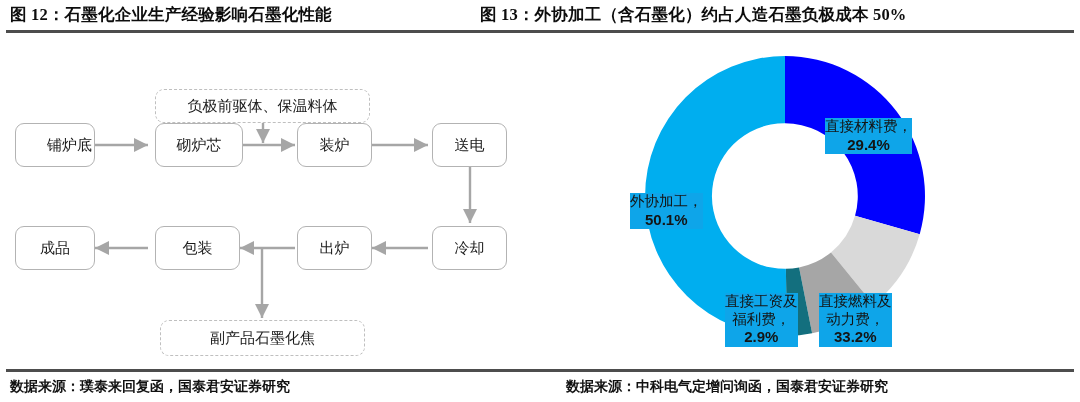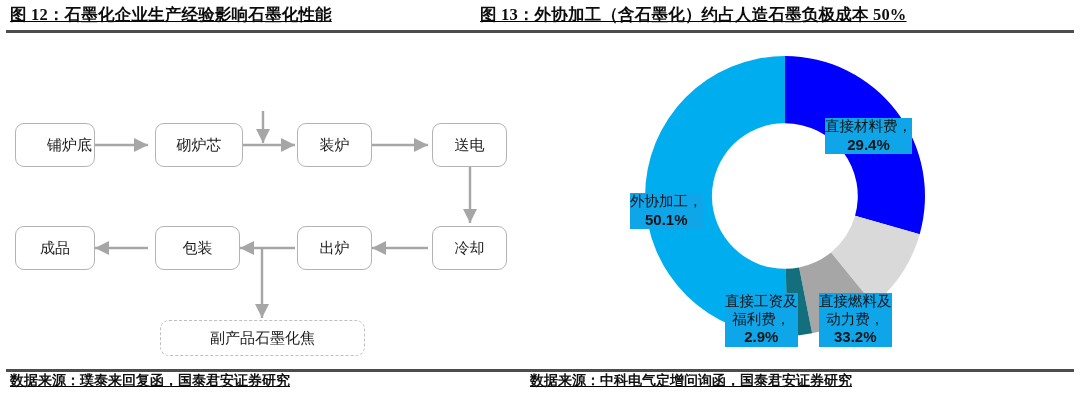--- a/index.html
+++ b/index.html
@@ -12,21 +12,20 @@
     background: #ffffff;
     font-family: "Liberation Serif", "DejaVu Serif", serif;
     overflow: hidden;
     position: relative;
   }
   .page {
     position: absolute;
     inset: 0;
     display: flex;
     flex-direction: column;
-    text-decoration: underline;
   }
 
   
   .titles {
     display: flex;
     height: 30px;
     align-items: center;
     padding: 0 8px 0 10px;
     box-sizing: border-box;
   }
@@ -130,22 +129,24 @@
 
   
   .rule-bottom {
     height: 3px;
     background: #4d4d4d;
     margin: 0 6px;
   }
   .sources {
     display: flex;
     height: 30px;
+    align-items: center;
     padding: 0 20px 0 10px;
     box-sizing: border-box;
+    gap: 36px;
   }
   .src {
     font-size: 14px;
     font-weight: bold;
     color: #111111;
     white-space: nowrap;
   }
   .src-left {
     width: 520px;
     flex: 0 0 520px;
@@ -187,20 +188,23 @@
             <line x1="470" y1="134" x2="470" y2="190" marker-end="url(#arrow)"></line>
 
             <line x1="428" y1="215" x2="372" y2="215" marker-end="url(#arrow)"></line>
             <line x1="295" y1="215" x2="240" y2="215" marker-end="url(#arrow)"></line>
             <line x1="148" y1="215" x2="95" y2="215" marker-end="url(#arrow)"></line>
 
             <line x1="262" y1="215" x2="262" y2="285" marker-end="url(#arrow)"></line>
           </g>
         </svg>
 
+        <div class="node node-dashed" style="left:155px; top:56px; width:215px; height:34px;">
+          <span>负极前驱体、保温料体</span>
+        </div>
 
         <div class="node" style="left:15px; top:90px; width:80px; height:44px;padding-left:29px;">
           <span>铺炉底</span>
         </div>
 
         <div class="node" style="left:155px; top:90px; width:88px; height:44px;">
           <span>砌炉芯</span>
         </div>
 
         <div class="node" style="left:297px; top:90px; width:75px; height:44px;">

